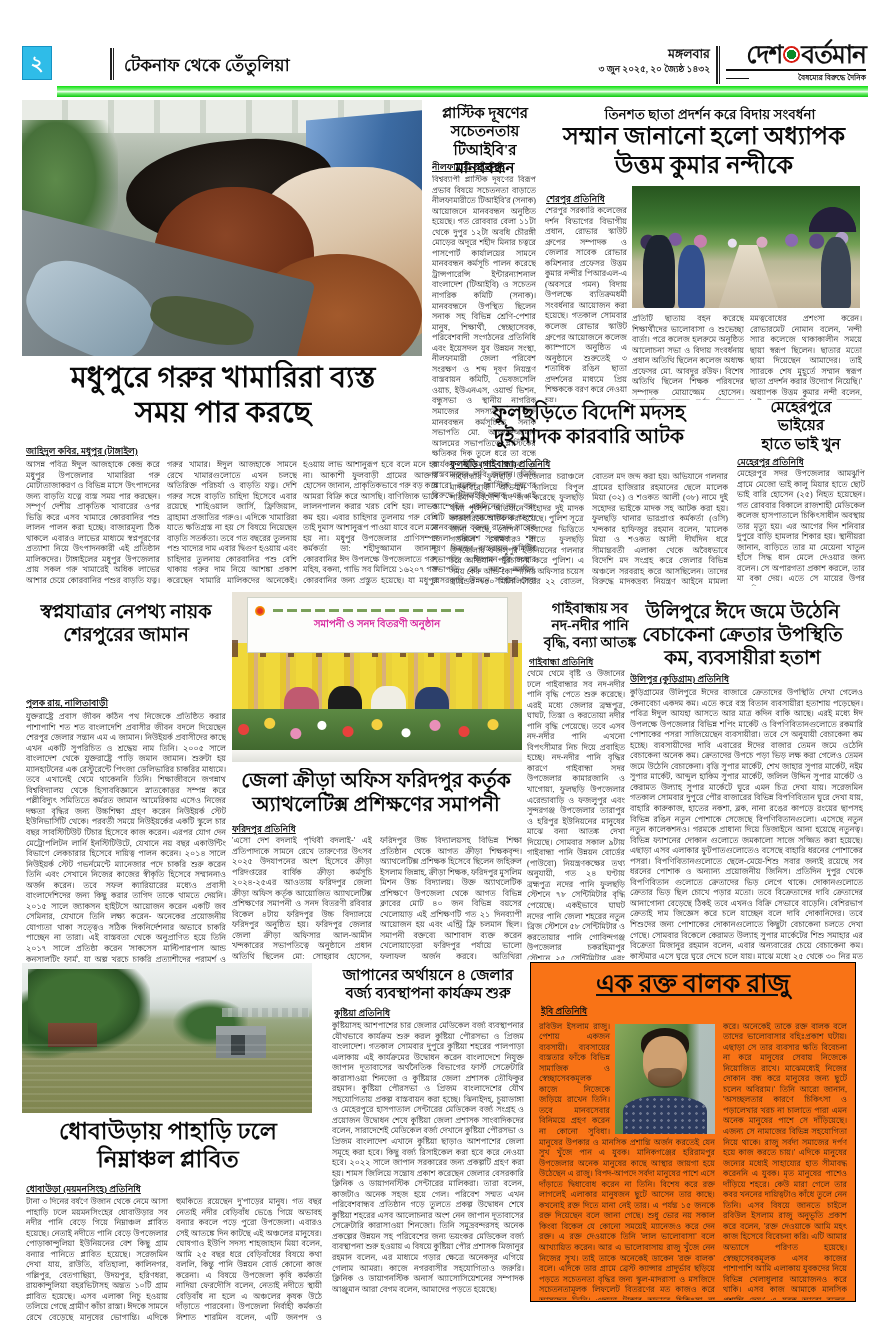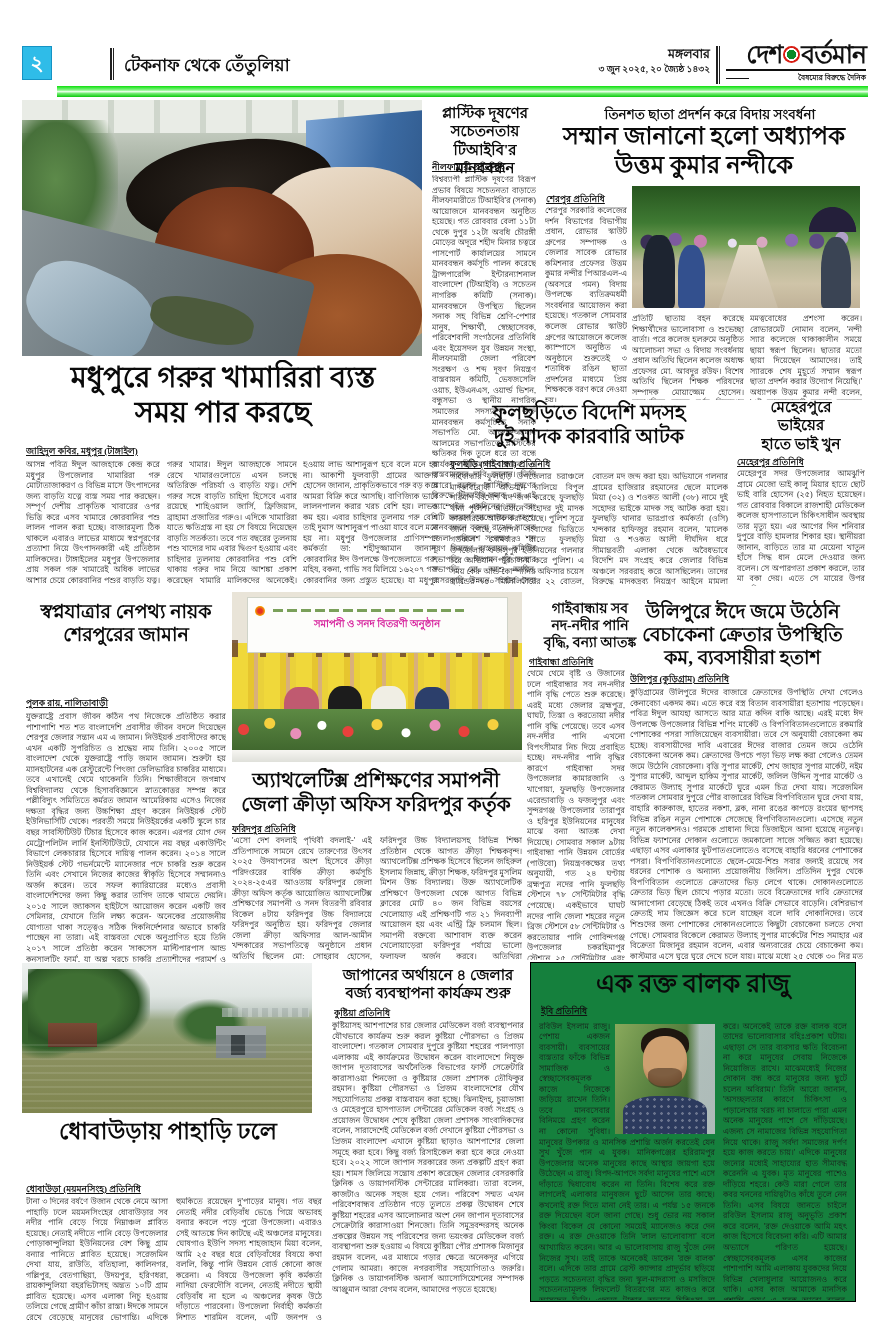--- a/index.html
+++ b/index.html
@@ -133,21 +133,21 @@
   .ph-portrait .hair { left:26%; top:4%; width:48%; height:28%; border-radius:50% 50% 40% 40%; background:#1f1710; }
   .ph-portrait .head { left:28%; top:11%; width:44%; height:46%; border-radius:46% 46% 42% 42%;
       background:radial-gradient(circle at 45% 35%, #cfa071 0 55%, #b07b4e 82%, #96613a 100%); }
   .ph-portrait .beard { left:33%; top:40%; width:34%; height:19%; border-radius:30% 30% 50% 50%;
       background:rgba(60,40,25,.55); }
   .ph-portrait .shirt { left:8%; bottom:0; width:84%; height:34%; border-radius:40% 40% 0 0;
       background-color:#2c3a5e;
       background-image:radial-gradient(rgba(255,255,255,.3) 1px, transparent 1.6px);
       background-size:7px 7px; }
 
-  .rajubox { border:1.5px solid #000; background:#15803d; }
+  .rajubox { border:1.5px solid #000; background:#f97316;text-decoration:underline; }
   .float-portrait { float:right; width:100px; height:110px; margin:2px 0 3px 5px; position:relative; overflow:hidden; }
 </style>
 </head>
 <body>
 
 <div id="page">
 
   <div class="abs pagebox">২</div>
   <div class="abs vr" style="left:110px;top:48px;height:32px;"></div>
   <div class="abs sectitle" style="left: 124px; top: 52px;">টেকনাফ থেকে তেঁতুলিয়া</div>
@@ -248,22 +248,22 @@
     <i class="bline"></i>
     <span class="btext">সমাপনী ও সনদ বিতরণী অনুষ্ঠান</span>
     <i class="o1"></i>
       <i class="o2"></i>
     <i class="o3"></i>
       <i class="o4"></i>
     <i class="flowers"></i>
       <i class="table"></i>
   </div>
   <div class="abs hl" style="left:228px;top:768px;width:296px;font-size:20px;">
+    <div>জেলা ক্রীড়া অফিস ফরিদপুর কর্তৃক</div>
     <div>অ্যাথলেটিক্স প্রশিক্ষণের সমাপনী</div>
-    <div>জেলা ক্রীড়া অফিস ফরিদপুর কর্তৃক</div>
   </div>
   <div class="abs byline" style="left:232px;top:822px;width:140px;">ফরিদপুর প্রতিনিধি</div>
   <div class="abs bt" style="left:232px;top:836px;width:140px;height:126px;">'এসো দেশ বদলাই পৃথিবী বদলাই-' এই প্রতিপাদ্যকে সামনে রেখে তারুণ্যের উৎসব ২০২৫ উদযাপনের অংশ হিসেবে ক্রীড়া পরিদপ্তরের বার্ষিক ক্রীড়া কর্মসূচি ২০২৪-২৫এর আওতায় ফরিদপুর জেলা ক্রীড়া অফিস কর্তৃক আয়োজিত অ্যাথলেটিক্স প্রশিক্ষণের সমাপনী ও সনদ বিতরণী রবিবার বিকেল ৪টায় ফরিদপুর উচ্চ বিদ্যালয়ে ফরিদপুর অনুষ্ঠিত হয়। ফরিদপুর জেলার জেলা ক্রীড়া অফিসার আল-আমীন খন্দকারের সভাপতিত্বে অনুষ্ঠানে প্রধান অতিথি ছিলেন মো: সোহরাব হোসেন, অতিরিক্ত জেলা প্রশাসক, (সার্বিক) ফরিদপুর। বিশেষ অতিথি ছিলেন বিষ্ণুপদ ঘোষ, জেলা শিক্ষা অফিসার, ফরিদপুর। এছাড়া আরো উপস্থিত ছিলেন সিদ্দিকুর রহমান, প্রধান শিক্ষক,</div>
   <div class="abs bt" style="left:380px;top:836px;width:142px;height:126px;">ফরিদপুর উচ্চ বিদ্যালয়সহ বিভিন্ন শিক্ষা প্রতিষ্ঠান থেকে আগত ক্রীড়া শিক্ষকবৃন্দ। অ্যাথলেটিক্স প্রশিক্ষক হিসেবে ছিলেন জহিরুল ইসলাম জিন্নাহ, ক্রীড়া শিক্ষক, ফরিদপুর মুসলিম মিশন উচ্চ বিদ্যালয়। উক্ত অ্যাথলেটিক প্রশিক্ষণে উপজেলা থেকে আগত বিভিন্ন ক্লাবের মোট ৪০ জন বিভিন্ন বয়সের খেলোয়াড় এই প্রশিক্ষণটি গত ২১ দিনব্যাপী আয়োজন হয় এবং এন্ট্রি ফ্রি চলমান ছিল। সমাপনী বক্তব্যে আশাবাদ ব্যক্ত করেন খেলোয়াড়েরা ফরিদপুর পর্যায়ে ভালো ফলাফল অর্জন করবে। অতিথিরা আনুষ্ঠানিকতা শেষে প্রশিক্ষণার্থীদের হাতে সনদপত্র তুলে দেন।</div>
 
   <div class="abs hl" style="left:527px;top:600px;width:126px;font-size:14px;">
     <div>গাইবান্ধায় সব</div>
     <div>নদ-নদীর পানি</div>
     <div>বৃদ্ধি, বন্যা আতঙ্ক</div>
   </div>
@@ -283,20 +283,21 @@
       <i class="tree1"></i>
     <i class="house"></i>
       <i class="tree2"></i>
     <i class="city"></i>
       <i class="shed"></i>
     <i class="door"></i>
       <i class="ripple"></i>
   </div>
   <div class="abs hl" style="left:22px;top:1118px;width:292px;font-size:23px;">
     <div>ধোবাউড়ায় পাহাড়ি ঢলে</div>
+    <div>নিম্নাঞ্চল প্লাবিত</div>
   </div>
   <div class="abs byline" style="left:26px;top:1182px;width:200px;">ধোবাউড়া (ময়মনসিংহ) প্রতিনিধি</div>
   <div class="abs bt" style="left:26px;top:1197px;width:142px;height:124px;">টানা ৩ দিনের বর্ষণে উজান থেকে নেমে আসা পাহাড়ি ঢলে ময়মনসিংহের ধোবাউড়ার সব নদীর পানি বেড়ে গিয়ে নিম্নাঞ্চল প্লাবিত হয়েছে। নেতাই নদীতে পানি বেড়ে উপজেলার পোড়াকান্দুলিয়া ইউনিয়নের বেশ কিছু গ্রাম বন্যার পানিতে প্লাবিত হয়েছে। সরেজমিন দেখা যায়, রাউতি, বতিহালা, কালিনগর, গল্লিপুর, বেতগাছিয়া, উদয়পুর, হরিণধরা, রায়কান্দুলিয়া বহরভিটাসহ অন্তত ১০টি গ্রাম প্লাবিত হয়েছে। এসব এলাকা নিচু হওয়ায় তলিয়ে গেছে গ্রামীণ কাঁচা রাস্তা। ঈদকে সামনে রেখে বেড়েছে মানুষের ভোগান্তি। এদিকে নেতাই নদীতে স্থায়ী বেড়িবাঁধ না থাকায় অঞ্চলের</div>
   <div class="abs bt" style="left:176px;top:1197px;width:146px;height:124px;">হুমকিতে রয়েছেন দু'পাড়ের মানুষ। গত বছর নেতাই নদীর বেড়িবাঁধ ভেঙে গিয়ে অভাবহ বন্যার কবলে পড়ে পুরো উপজেলা। এবারও সেই আতঙ্কে দিন কাটছে এই অঞ্চলের মানুষের। ঘোষগাও ইউপি সদস্য শাহজাহান মিয়া বলেন, আমি ২৫ বছর ধরে বেড়িবাঁধের বিষয়ে কথা বললি, কিন্তু পানি উন্নয়ন বোর্ড কোনো কাজ করেনা। এ বিষয়ে উপজেলা কৃষি কর্মকর্তা নাদিয়া ফেরদৌসি বলেন, নেতাই নদীতে স্থায়ী বেড়িবাঁধ না হলে এ অঞ্চলের কৃষক উঠে দাঁড়াতে পারবেনা। উপজেলা নির্বাহী কর্মকর্তা নিশাত শারমিন বলেন, এটি জনপদ ও জনপ্রতিনিধিদেরও দাবি। আমি জেলা সমন্বয় সভায় বিষয়টি উপস্থাপন করেছি। পানি উন্নয়ন বোর্ড কার্যকর পদক্ষেপ নিলে একটি স্থায়ী বাঁধ হতে পারে।</div>
 
   <div class="abs hl" style="left:330px;top:966px;width:196px;font-size:15px;">
     <div>জাপানের অর্থায়নে ৪ জেলার</div>
     <div>বর্জ্য ব্যবস্থাপনা কার্যক্রম শুরু</div>
   </div>
   <div class="abs byline" style="left:334px;top:1006px;width:120px;">কুষ্টিয়া প্রতিনিধি</div>

